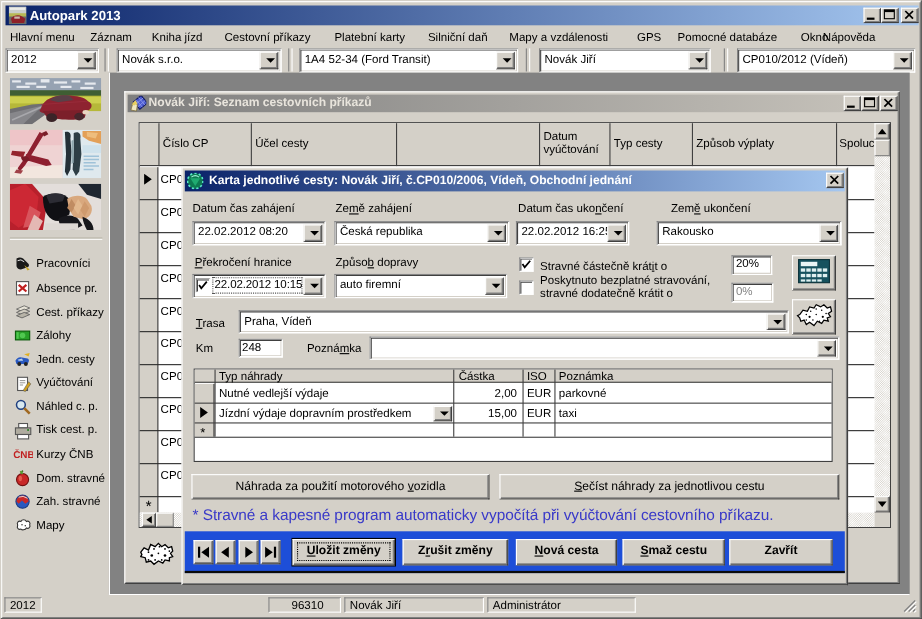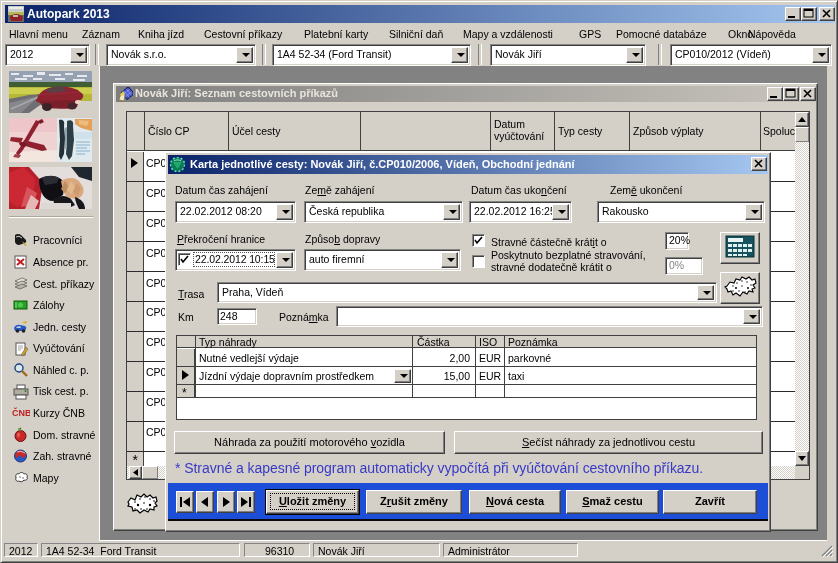--- a/index.html
+++ b/index.html
@@ -426,21 +426,21 @@
       <span class="abs" style="left:4px;top:3px;">auto firemní</span>
       <span class="cbarrow">
         <span class="tri"></span>
       </span>
     </div>
 
   <span class="abs" style="left:306px;top:81px;width:13px;height:13px;background:#fff;border-top:1px solid #848484;border-left:1px solid #848484;border-bottom:1px solid #fff;border-right:1px solid #fff;box-shadow:inset 1px 1px 0 #404040;"><svg width="11" height="11">
         <path d="M2 5 L4 8 L9 2" fill="none" stroke="#000" stroke-width="1.6"></path>
       </svg></span>
   <div class="abs" style="left:325px;top:83px;">Stravné částečně krát<span class="u">i</span>t o</div>
-  <div class="abs sunken" style="left:499px;top:79px;width:24px;height:18px;">
+  <div class="abs sunken" style="left:499px;top:79px;width:37px;height:18px;">
       <span class="abs" style="left:3px;top:1px;">20%</span>
     </div>
   <span class="abs" style="left:306px;top:102px;width:13px;height:13px;background:#fff;border-top:1px solid #848484;border-left:1px solid #848484;border-bottom:1px solid #fff;border-right:1px solid #fff;box-shadow:inset 1px 1px 0 #404040;"></span>
   <div class="abs" style="left:325px;top:96px;">Poskytnuto bezplatné stravování,<br>stravné dodatečně krátit o</div>
   <div class="abs sunken" style="left:499px;top:104px;width:38px;height:18px;">
       <span class="abs" style="left:3px;top:1px;color:#848484;">0%</span>
     </div>
 
   <div class="abs btn" style="left:554px;top:79px;width:40px;height:32px;"><svg width="36" height="28" viewBox="0 0 36 28">
         <rect x="4" y="3" width="28" height="21" fill="#16525e" stroke="#0a3038"></rect>
@@ -560,23 +560,20 @@
     <div class="abs btn" style="left:301px;top:7px;width:92px;height:24px;"><span style="position:relative;top:4px;font-weight:bold;font-size:11px;"><span class="u">N</span>ová cesta</span></div>
     <div class="abs btn" style="left:398px;top:7px;width:93px;height:24px;"><span style="position:relative;top:4px;font-weight:bold;font-size:11px;"><span class="u">S</span>maž cestu</span></div>
     <div class="abs btn" style="left:495px;top:7px;width:94px;height:24px;"><span style="position:relative;top:4px;font-weight:bold;font-size:11px;">Zavřít</span></div>
   </div>
 </div>
 
 <div class="abs" id="statusbar" style="left:4px;top:541px;width:830px;height:18px;background:#d4d0c8;">
   <div class="abs" style="left:0px;top:2px;width:34px;height:14px;border:1px solid;border-color:#848484 #fff #fff #848484;">
       <span class="abs" style="left:4px;top:1px;">2012</span>
     </div>
-  <div class="abs" style="left:37px;top:2px;width:199px;height:14px;border:1px solid;border-color:#848484 #fff #fff #848484;">
-      <span class="abs" style="left:4px;top:1px;">1A4 52-34&nbsp;&nbsp;Ford Transit</span>
-    </div>
   <div class="abs" style="left:240px;top:2px;width:66px;height:14px;border:1px solid;border-color:#848484 #fff #fff #848484;">
       <span class="abs" style="left:20px;top:1px;">96310</span>
     </div>
   <div class="abs" style="left:309px;top:2px;width:127px;height:14px;border:1px solid;border-color:#848484 #fff #fff #848484;">
       <span class="abs" style="left:4px;top:1px;">Novák Jiří</span>
     </div>
   <div class="abs" style="left:439px;top:2px;width:135px;height:14px;border:1px solid;border-color:#848484 #fff #fff #848484;">
       <span class="abs" style="left:4px;top:1px;">Administrátor</span>
     </div>
   <div class="abs" style="left:816px;top:3px;width:14px;height:13px;"><svg width="14" height="13">

